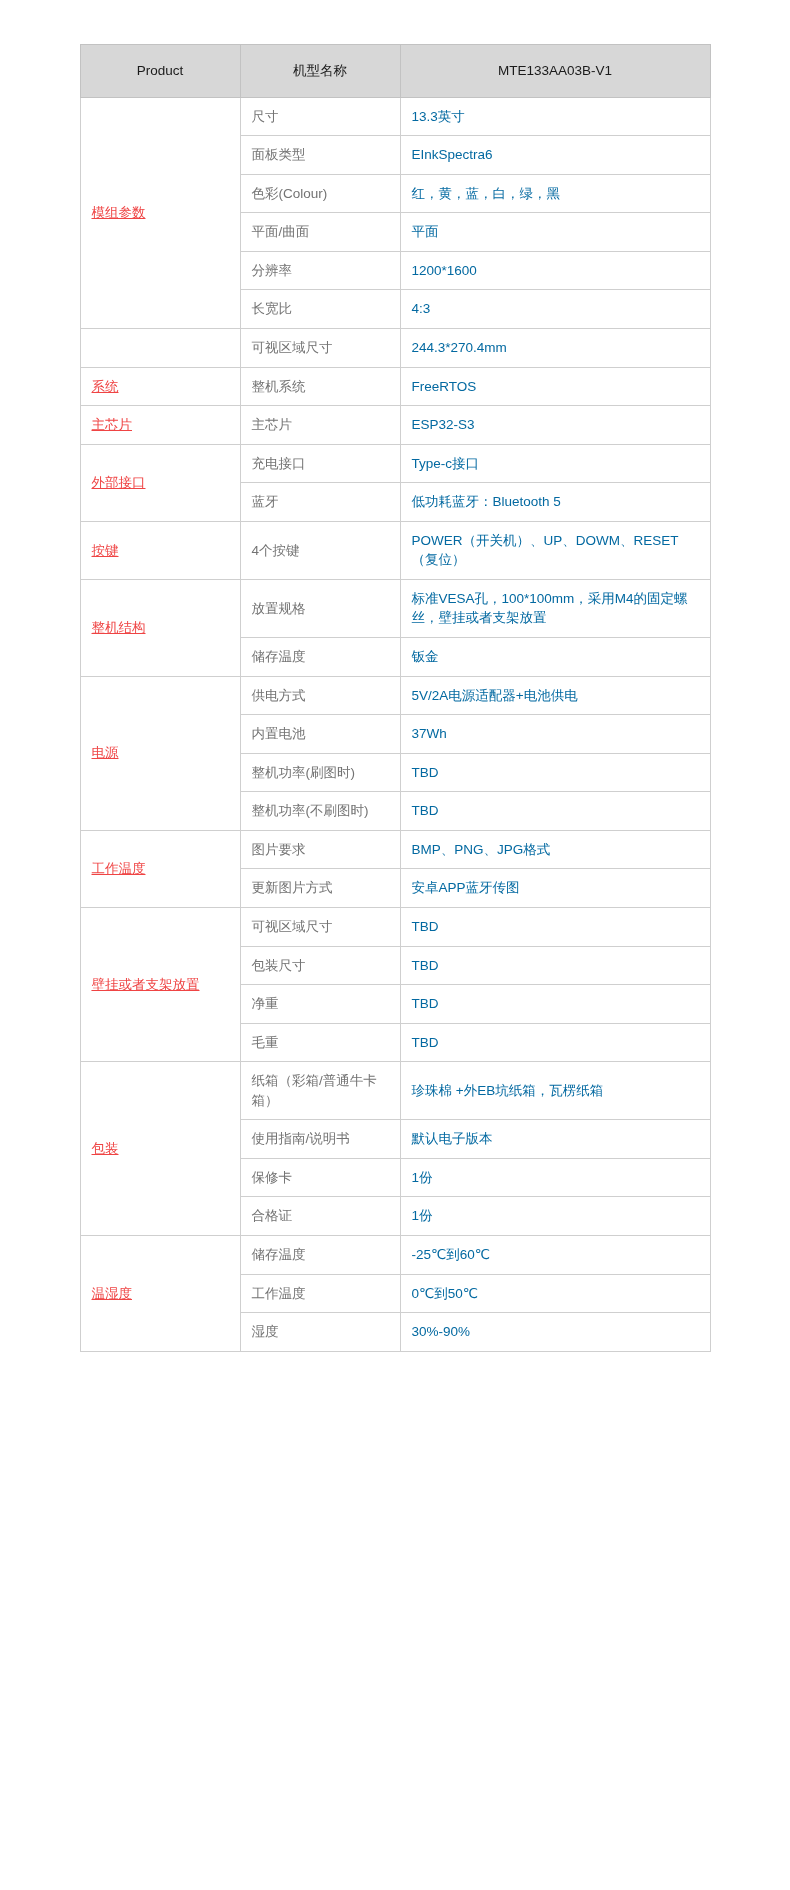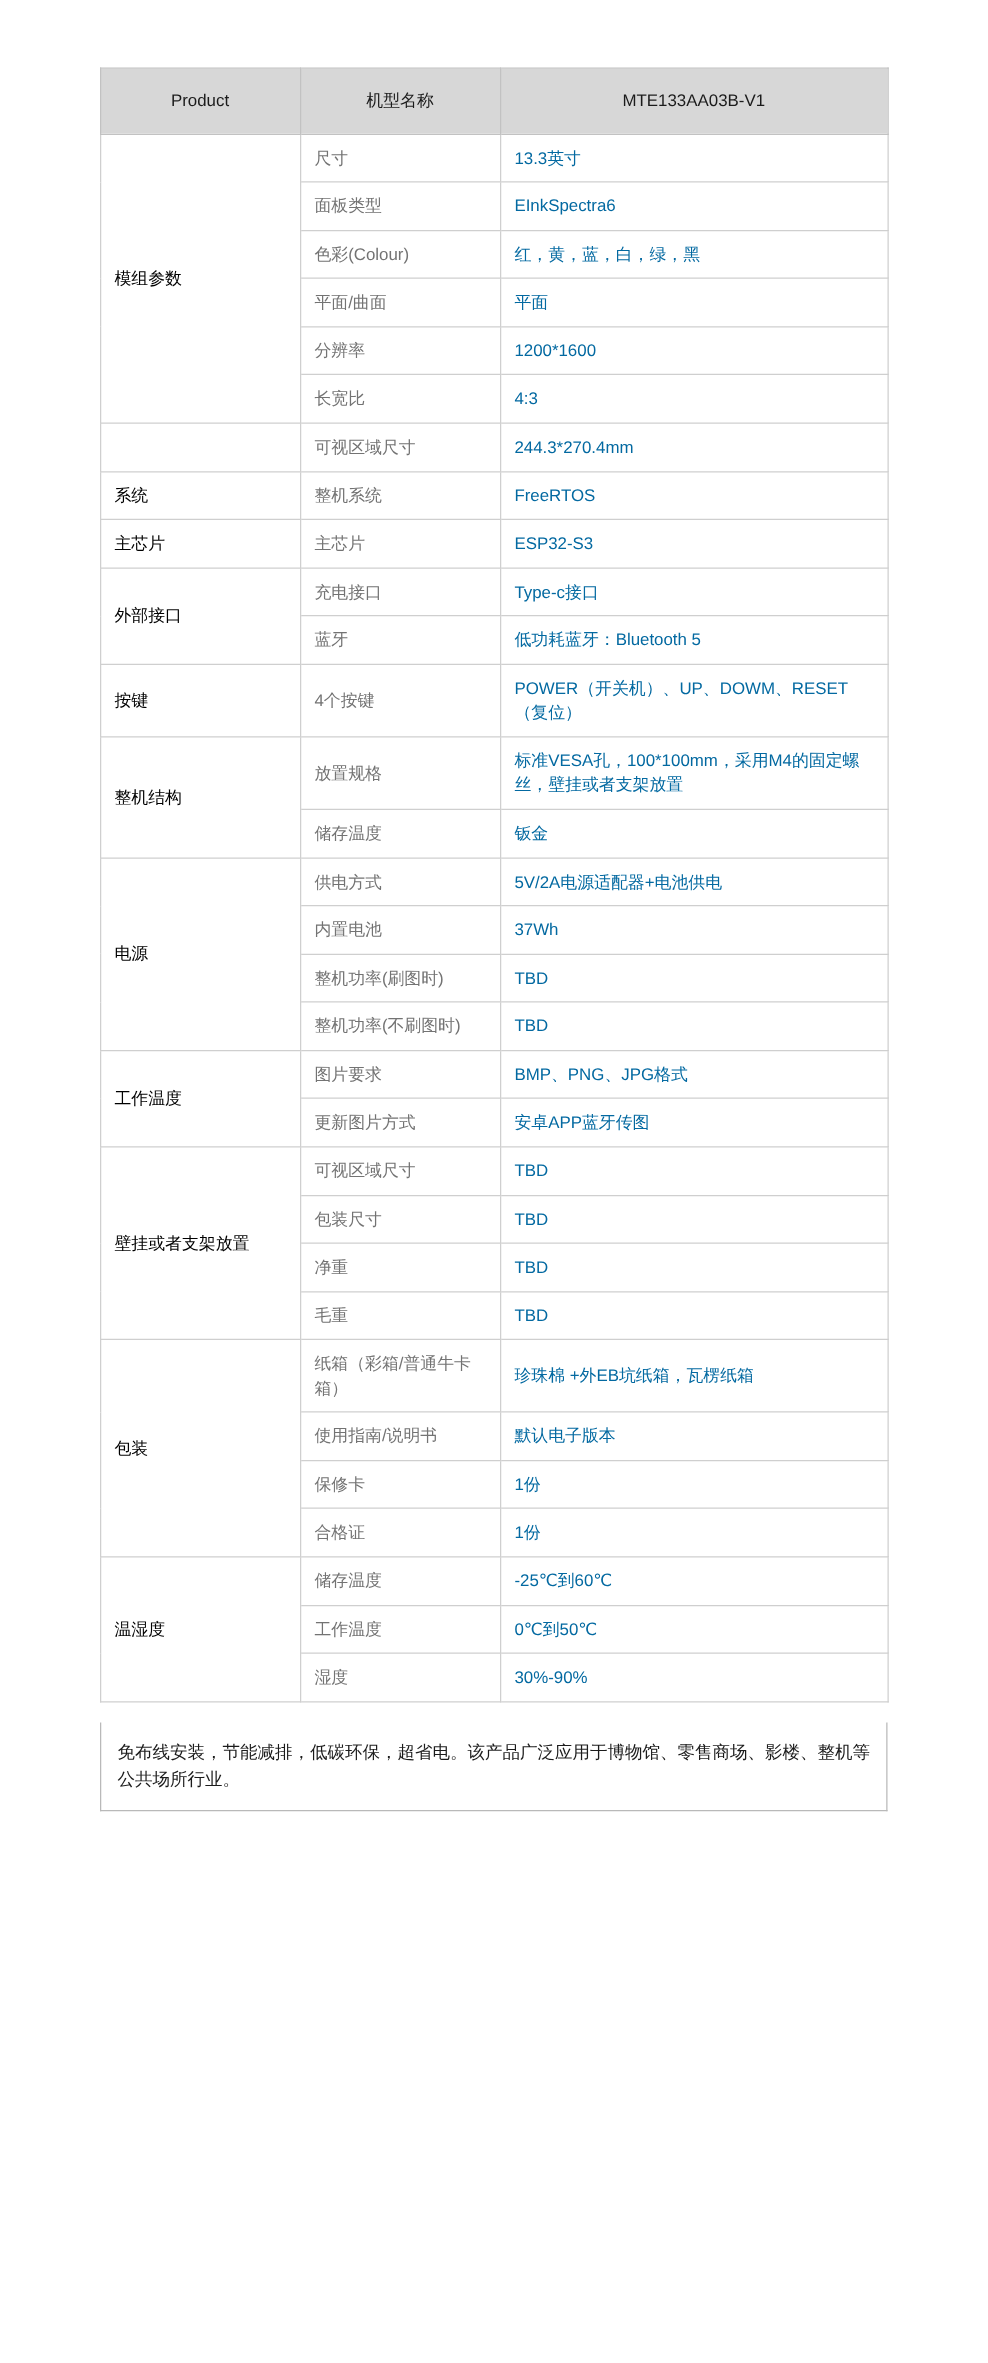--- a/index.html
+++ b/index.html
@@ -15,21 +15,21 @@
   }
   .sheet {
     position: relative;
     width: 790px;
     height: 1890px;
     box-sizing: border-box;
     padding: 38px 18px 18px 18px;
   }
   table.spec {
     width: 630px;
-    margin: 16px auto;
+    margin: 6px auto;
     border-collapse: collapse;
     table-layout: fixed;
     border: 1px solid #b9b9b9;
   }
   table.spec td {
     border: 1px solid #cfcfcf;
     padding: 9px 11px;
     font-size: 13.5px;
     line-height: 1.45;
     vertical-align: middle;
@@ -44,23 +44,24 @@
     background: #d7d7d7 !important;
     text-align: center;
     font-size: 17px;
     font-weight: normal;
     padding: 16px 8px !important;
     border: 1px solid #c2c2c2 !important;
     color: #1b1b1b;
   }
   td.group {
     font-size: 16px;
-    color: #000000;
+    color: #ef4444;
     padding-left: 14px;
     background: #ffffff;
+    text-decoration: underline;
   }
   td.key {
     font-size: 13.5px;
     color: #737373;
   }
   td.val {
     font-size: 13.5px;
     color: #0369a1;
   }
   .footnote {
@@ -239,15 +240,14 @@
         <td class="key">工作温度</td>
         <td class="val">0℃到50℃</td>
       </tr>
       <tr>
         <td class="key">湿度</td>
         <td class="val">30%-90%</td>
       </tr>
     </tbody>
   </table>
 
-  <div class="footnote">免布线安装，节能减排，低碳环保，超省电。该产品广泛应用于博物馆、零售商场、影楼、整机等公共场所行业。</div>
 
 </div>
 
 </body></html>

